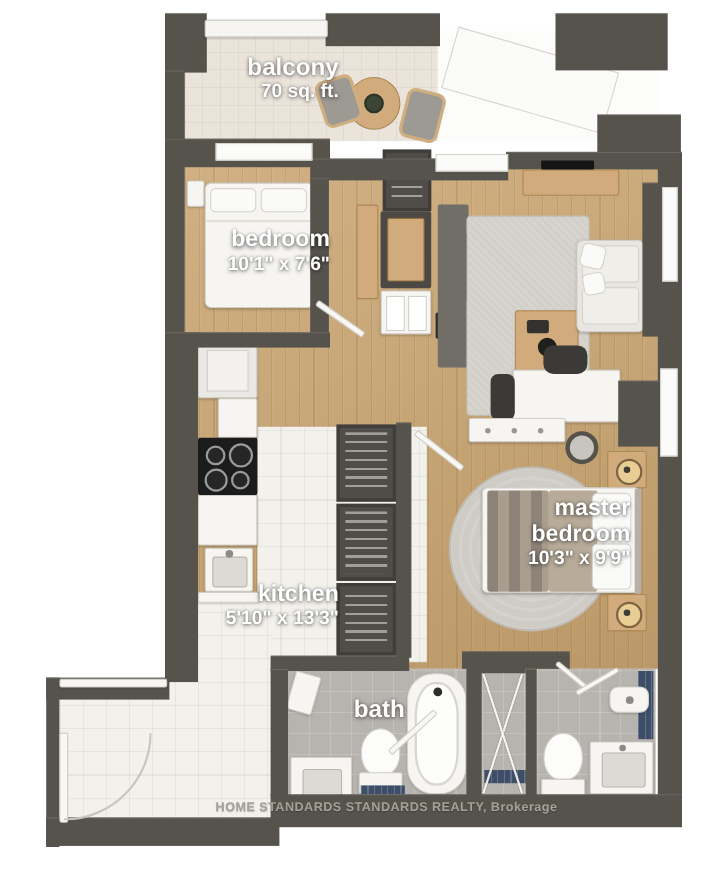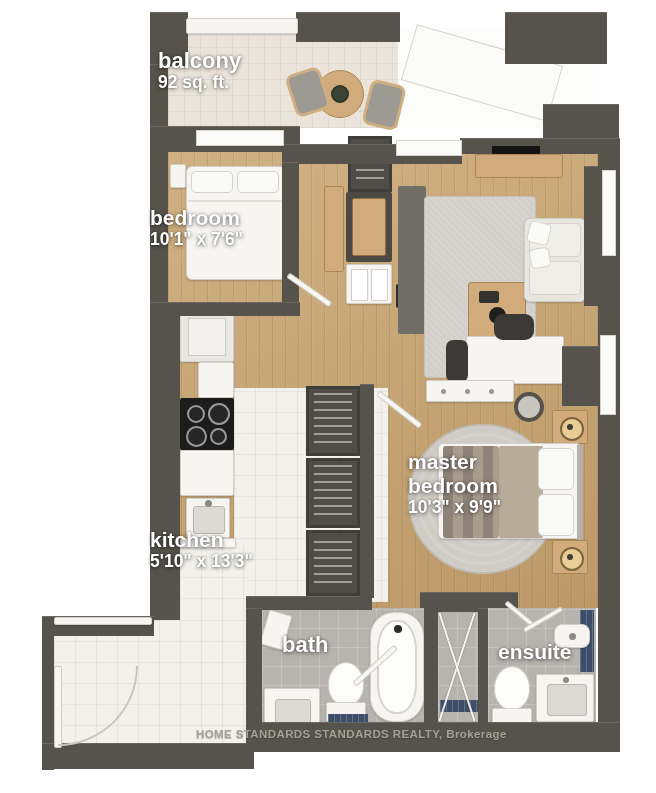--- a/index.html
+++ b/index.html
@@ -37,21 +37,21 @@
   .burner{position:absolute;border:2px solid #9a9a9a;border-radius:50%;background:#262626;}
   .basin{position:absolute;background:#dcdad5;border:1px solid #b9b6b0;border-radius:3px;}
   .lamp{position:absolute;border-radius:50%;background:#e8cd94;border:2px solid #7d6441;}
   .lamp:after{content:"";position:absolute;left:5px;top:5px;width:6px;height:6px;border-radius:50%;background:#403d38;}
   .glass{position:absolute;width:2px;background:rgba(250,249,246,.9);box-shadow:0 0 1px rgba(80,78,74,.9);}
   .rug{background:#d3d0ca;border:1px solid #c2bfb9;
        background-image:repeating-linear-gradient(45deg,rgba(255,255,255,.10) 0 2px,transparent 2px 5px);}
   .ruground{background:#cfccc6;border:2px solid #c0bdb7;border-radius:50%;
        background-image:repeating-radial-gradient(circle at 50% 50%,rgba(255,255,255,.12) 0 3px,transparent 3px 9px);}
   
-  .lbl{color:#fff;text-align:left;font-weight:700;line-height:1.14;
+  .lbl{color:#fff;text-align:right;font-weight:700;line-height:1.14;
        text-shadow:0 1px 4px rgba(0,0,0,.55),0 0 2px rgba(0,0,0,.3);}
   .nm{font-size:21px;}
   .nmb{font-size:22px;}
   .dm{font-size:17.5px;font-weight:600;}
   .watermark{font-size:11.5px;letter-spacing:.4px;color:#a5a199;font-weight:700;
              text-shadow:0 1px 1px rgba(0,0,0,.25);}
   .agent{font-size:18px;font-weight:700;color:#171717;text-align:right;}
 </style>
 </head>
 <body>
@@ -217,37 +217,34 @@
   <div class="a door" style="left:340px;top:644px;width:56px;height:6px;transform:rotate(-42deg);transform-origin:right center"></div>
   <div class="a door" style="left:506px;top:600px;width:36px;height:5px;transform:rotate(40deg);transform-origin:left center"></div>
   <div class="a door" style="left:524px;top:628px;width:44px;height:5px;transform:rotate(-30deg);transform-origin:left center"></div>
   <div class="a door" style="left:54px;top:666px;width:8px;height:82px"></div>
   <div class="a arc" style="left:58px;top:666px;width:80px;height:80px"></div>
   <span class="glass" style="left:456px;top:610px;height:114px;transform:rotate(18deg)"></span>
   <span class="glass" style="left:456px;top:610px;height:114px;transform:rotate(-18deg)"></span>
 
   <div class="a lbl" style="left:158px;top:48px;width:150px">
     <div class="nmb">balcony</div>
-    <div class="dm">92 sq. ft.</div>
+    <div class="dm">70 sq. ft.</div>
   </div>
   <div class="a lbl" style="left:150px;top:206px;width:150px">
     <div class="nm">bedroom</div>
     <div class="dm">10'1" x 7'6"</div>
   </div>
   <div class="a lbl" style="left:408px;top:450px;width:165px">
     <div class="nm">master</div>
     <div class="nm">bedroom</div>
     <div class="dm">10'3" x 9'9"</div>
   </div>
   <div class="a lbl" style="left:150px;top:528px;width:158px">
     <div class="nm">kitchen</div>
     <div class="dm">5'10" x 13'3"</div>
   </div>
   <div class="a lbl" style="left:282px;top:632px;width:86px">
     <div class="nmb">bath</div>
   </div>
-  <div class="a lbl" style="left:498px;top:640px;width:96px">
-    <div class="nm">ensuite</div>
-  </div>
 
   <div class="a watermark" style="left:196px;top:728px;width:340px">HOME STANDARDS STANDARDS REALTY, Brokerage</div>
 
 </div>
 
 </body></html>

